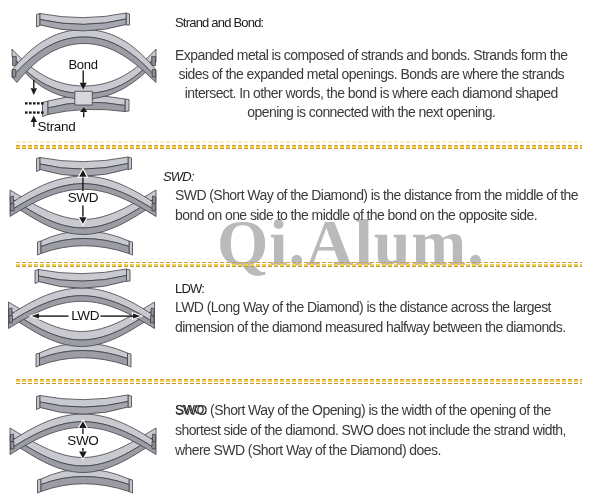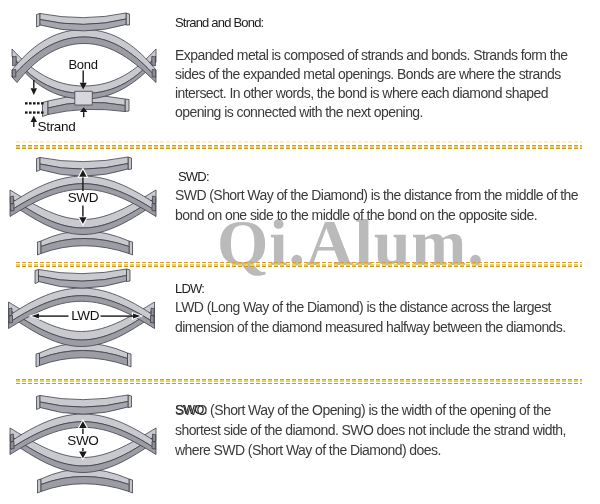--- a/index.html
+++ b/index.html
@@ -27,25 +27,25 @@
   .txt{z-index:2;}
   svg{position:absolute;z-index:1;filter:blur(0.33px);}
   svg text{font-family:"Liberation Sans",sans-serif;fill:#111;}
 </style>
 </head>
 <body>
 
 <div class="abs wm" style="left:173px;top:210px;margin-left:44px;">Qi.Alum.</div>
 
 <div class="abs h txt" style="left:175px;top:15.7px;">Strand and Bond:</div>
-<div class="abs b b1 txt" style="left:175px;top:46px;">Expanded metal is composed of strands and bonds. Strands form the<br>sides of the expanded metal openings. Bonds are where the strands<br>intersect. In other words, the bond is where each diamond shaped<br>opening is connected with the next opening.</div>
+<div class="abs b b1 txt" style="left:175px;top:46px;text-align:center;">Expanded metal is composed of strands and bonds. Strands form the<br>sides of the expanded metal openings. Bonds are where the strands<br>intersect. In other words, the bond is where each diamond shaped<br>opening is connected with the next opening.</div>
 <div class="dvg" style="top:141px;"></div>
 <div class="dv" style="top:144.7px;"></div>
 
-<div class="abs h txt" style="left:178px;top:169.5px;">SWD:</div>
+<div class="abs h txt" style="left:163px;top:169.5px;font-style:italic;">SWD:</div>
 <div class="abs b b2 txt" style="left:175px;top:185px;">SWD (Short Way of the Diamond) is the distance from the middle of the<br>bond on one side to the middle of the bond on the opposite side.</div>
 <div class="dv" style="top:262.3px;"></div>
 
 <div class="abs h txt" style="left:175px;top:282px;">LDW:</div>
 <div class="abs b b2 txt" style="left:175px;top:297px;">LWD (Long Way of the Diamond) is the distance across the largest<br>dimension of the diamond measured halfway between the diamonds.</div>
 <div class="dv" style="top:379px;"></div>
 
 <div class="abs h txt" style="left:175px;top:402.6px;">SWO:</div>
 <div class="abs b b2 txt" style="left:175px;top:400px;">SWO (Short Way of the Opening) is the width of the opening of the<br>shortest side of the diamond. SWO does not include the strand width,<br>where SWD (Short Way of the Diamond) does.</div>
 

